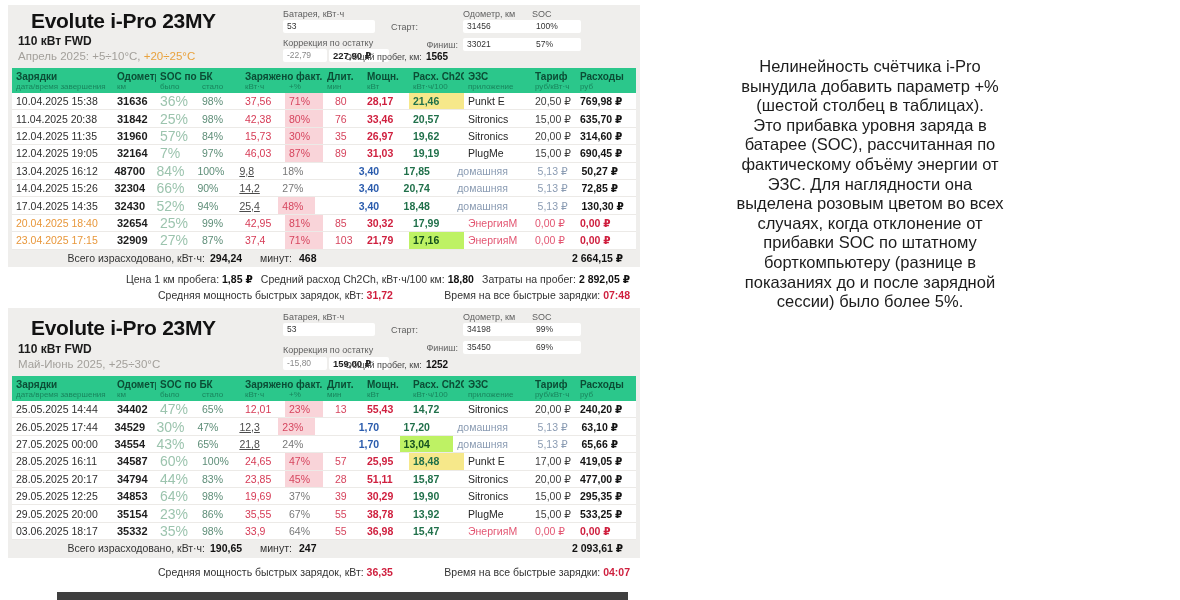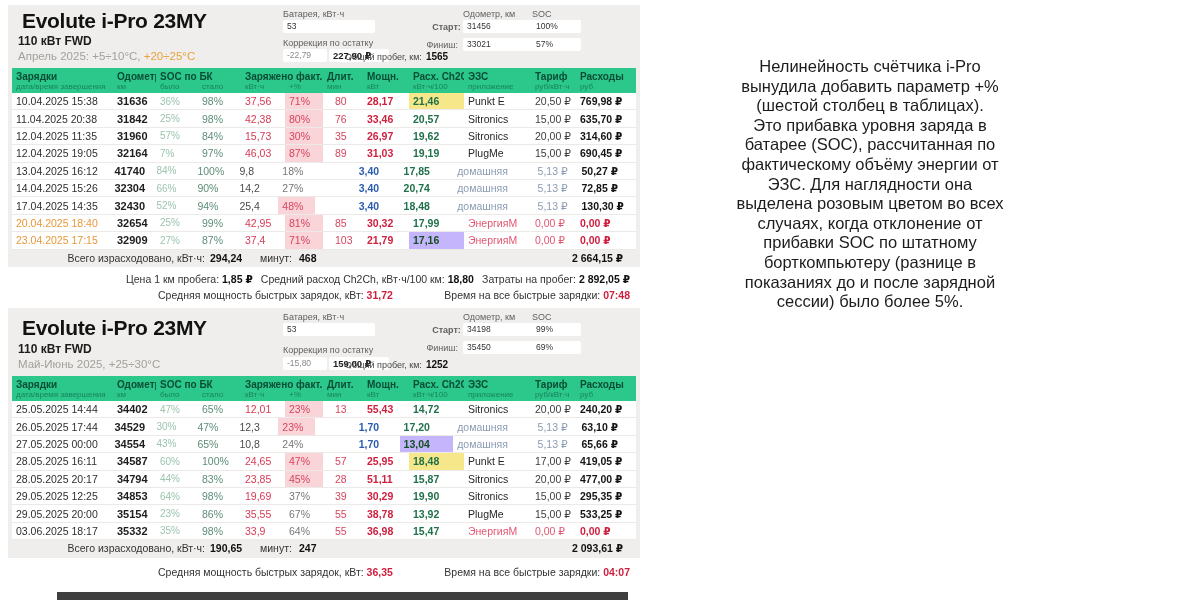--- a/index.html
+++ b/index.html
@@ -2,34 +2,34 @@
 <html><head>
 <meta charset="utf-8">
 <style>
   html,body{margin:0;padding:0;background:#fff;}
   *{font-family:"Liberation Sans","DejaVu Sans",sans-serif;}
   .screen{position:relative;width:1180px;height:600px;background:#ffffff;overflow:hidden;}
 
   
   .card{position:absolute;left:8px;width:632px;background:#efeeec;}
   .head{position:relative;}
-  .h1t{margin:0;position:absolute;left:14px;top:4px;font-size:21px;font-weight:800;color:#121212;letter-spacing:-.3px;white-space:nowrap;}
+  .h1t{margin:0;position:absolute;left:23px;top:4px;font-size:21px;font-weight:800;color:#121212;letter-spacing:-.3px;white-space:nowrap;}
   .h2t{position:absolute;left:10px;top:29px;font-size:12px;font-weight:700;color:#1c1c1c;}
   .period{position:absolute;left:10px;top:45px;font-size:11.5px;color:#a3a09b;white-space:nowrap;}
   .period .accent{color:#e8a23e;}
 
   .ilab{position:absolute;font-size:9px;color:#5f5f5f;white-space:nowrap;}
   .ibox{position:absolute;background:#fff;border-radius:2px;height:13px;line-height:13px;font-size:8.5px;color:#333;padding:0 4px;box-sizing:border-box;}
   .lab-batt{left:275px;top:4px;}
   .box-batt{left:275px;top:15px;width:92px;}
   .lab-corr{left:275px;top:33px;}
   .box-corr1{left:275px;top:44px;width:44px;color:#8a8a8a;}
   .box-corr2{left:321px;top:44px;width:60px;font-weight:700;font-size:9.5px;color:#1e1e1e;}
   .lab-odo{left:455px;top:4px;}
-  .lab-start{left:410px;top:17px;width:57px;text-align:center;font-weight:bold;}
+  .lab-start{left:383px;top:17px;width:57px;text-align:left;}
   .box-start{left:455px;top:15px;width:118px;}
   .lab-fin{left:393px;top:35px;width:57px;text-align:right;}
   .box-fin{left:455px;top:33px;width:118px;}
   .lab-soc{left:524px;top:4px;}
   .box-soc1{left:524px;top:15px;width:48px;}
   .box-soc2{left:524px;top:33px;width:48px;}
   .i-total{position:absolute;left:337px;top:46px;display:flex;gap:4px;align-items:baseline;white-space:nowrap;}
   .i-total .tl{font-size:9px;color:#474747;}
   .i-total b{font-size:10px;color:#111;}
 
@@ -43,33 +43,33 @@
 
   
   .rows{margin:0 4px;background:#fff;}
   .trow{display:flex;height:17.4px;box-sizing:border-box;border-bottom:1px solid #eceae7;font-size:10.5px;color:#333;}
   .c{box-sizing:border-box;padding-left:4px;height:100%;display:flex;align-items:center;white-space:nowrap;overflow:hidden;}
   .col-1{width:101px}.col-2{width:43px}.col-3{width:42px}.col-4{width:43px}.col-5{width:44px}.col-6{width:38px}
   .col-7{width:40px}.col-8{width:46px}.col-9{width:55px}.col-10{width:67px}.col-11{width:45px}.col-12{width:60px}
   .c.date{color:#2e2e2e;}
   .c.date.warm{color:#e8973a;}
   .c.odo{font-weight:700;font-size:11px;color:#1d1d1d;}
-  .c.was{font-size:10px;color:#9cc4ae;}
+  .c.was{font-size:14px;color:#9cc4ae;}
   .c.now{color:#5d8d77;}
   .c.kwh.redv{color:#d63a55;}
-  .c.kwh.dark{color:#4b4b4b;}
+  .c.kwh.dark{color:#4b4b4b;text-decoration:underline;}
   .c.pct{color:#787878;text-align:right;}
   .c.pct.pink{background:#f9d4d9;color:#d6455e;}
   .c.min{color:#d6455e;padding-left:12px;}
   .c.pow{font-weight:700;}
   .c.pow.powfast{color:#cf1f3e;}
   .c.pow.powhome{color:#2b5cad;}
   .c.cons{font-weight:700;color:#20704a;}
   .c.cons.max{background:#f6e88a;}
-  .c.cons.min2{background:#c4b5fd;color:#14501f;}
+  .c.cons.min2{background:#bef264;color:#14501f;}
   .c.st-fast{color:#272727;}
   .c.st-home{color:#8b9cb3;}
   .c.st-free{color:#e35672;}
   .c.tar-fast{color:#3c3c3c;}
   .c.tar-home{color:#8b9cb3;margin-left:15px;}
   .c.tar-free{color:#e35672;}
   .c.cost{font-weight:700;color:#141414;}
   .c.cost.costfree{color:#cf1f3e;}
 
   
@@ -202,21 +202,21 @@
     <span class="c col-6 pct pink">87%</span>
     <span class="c col-7 min">89</span>
     <span class="c col-8 pow powfast">31,03</span>
     <span class="c col-9 cons">19,19</span>
     <span class="c col-10 st st-fast">PlugMe</span>
     <span class="c col-11 tar tar-fast">15,00 ₽</span>
     <span class="c col-12 cost">690,45 ₽</span>
   </div>
         <div class="trow">
     <span class="c col-1 date">13.04.2025 16:12</span>
-    <span class="c col-2 odo">41740</span>
+    <span class="c col-2 odo">48700</span>
     <span class="c col-3 was">84%</span>
     <span class="c col-4 now">100%</span>
     <span class="c col-5 kwh dark">9,8</span>
     <span class="c col-6 pct">18%</span>
     <span class="c col-7 min"></span>
     <span class="c col-8 pow powhome">3,40</span>
     <span class="c col-9 cons">17,85</span>
     <span class="c col-10 st st-home">домашняя</span>
     <span class="c col-11 tar tar-home">5,13 ₽</span>
     <span class="c col-12 cost">50,27 ₽</span>
@@ -377,21 +377,21 @@
     <span class="c col-9 cons">17,20</span>
     <span class="c col-10 st st-home">домашняя</span>
     <span class="c col-11 tar tar-home">5,13 ₽</span>
     <span class="c col-12 cost">63,10 ₽</span>
   </div>
         <div class="trow">
     <span class="c col-1 date">27.05.2025 00:00</span>
     <span class="c col-2 odo">34554</span>
     <span class="c col-3 was">43%</span>
     <span class="c col-4 now">65%</span>
-    <span class="c col-5 kwh dark">10,8</span>
+    <span class="c col-5 kwh dark">21,8</span>
     <span class="c col-6 pct">24%</span>
     <span class="c col-7 min"></span>
     <span class="c col-8 pow powhome">1,70</span>
     <span class="c col-9 cons min2">13,04</span>
     <span class="c col-10 st st-home">домашняя</span>
     <span class="c col-11 tar tar-home">5,13 ₽</span>
     <span class="c col-12 cost">65,66 ₽</span>
   </div>
         <div class="trow">
     <span class="c col-1 date">28.05.2025 16:11</span>

